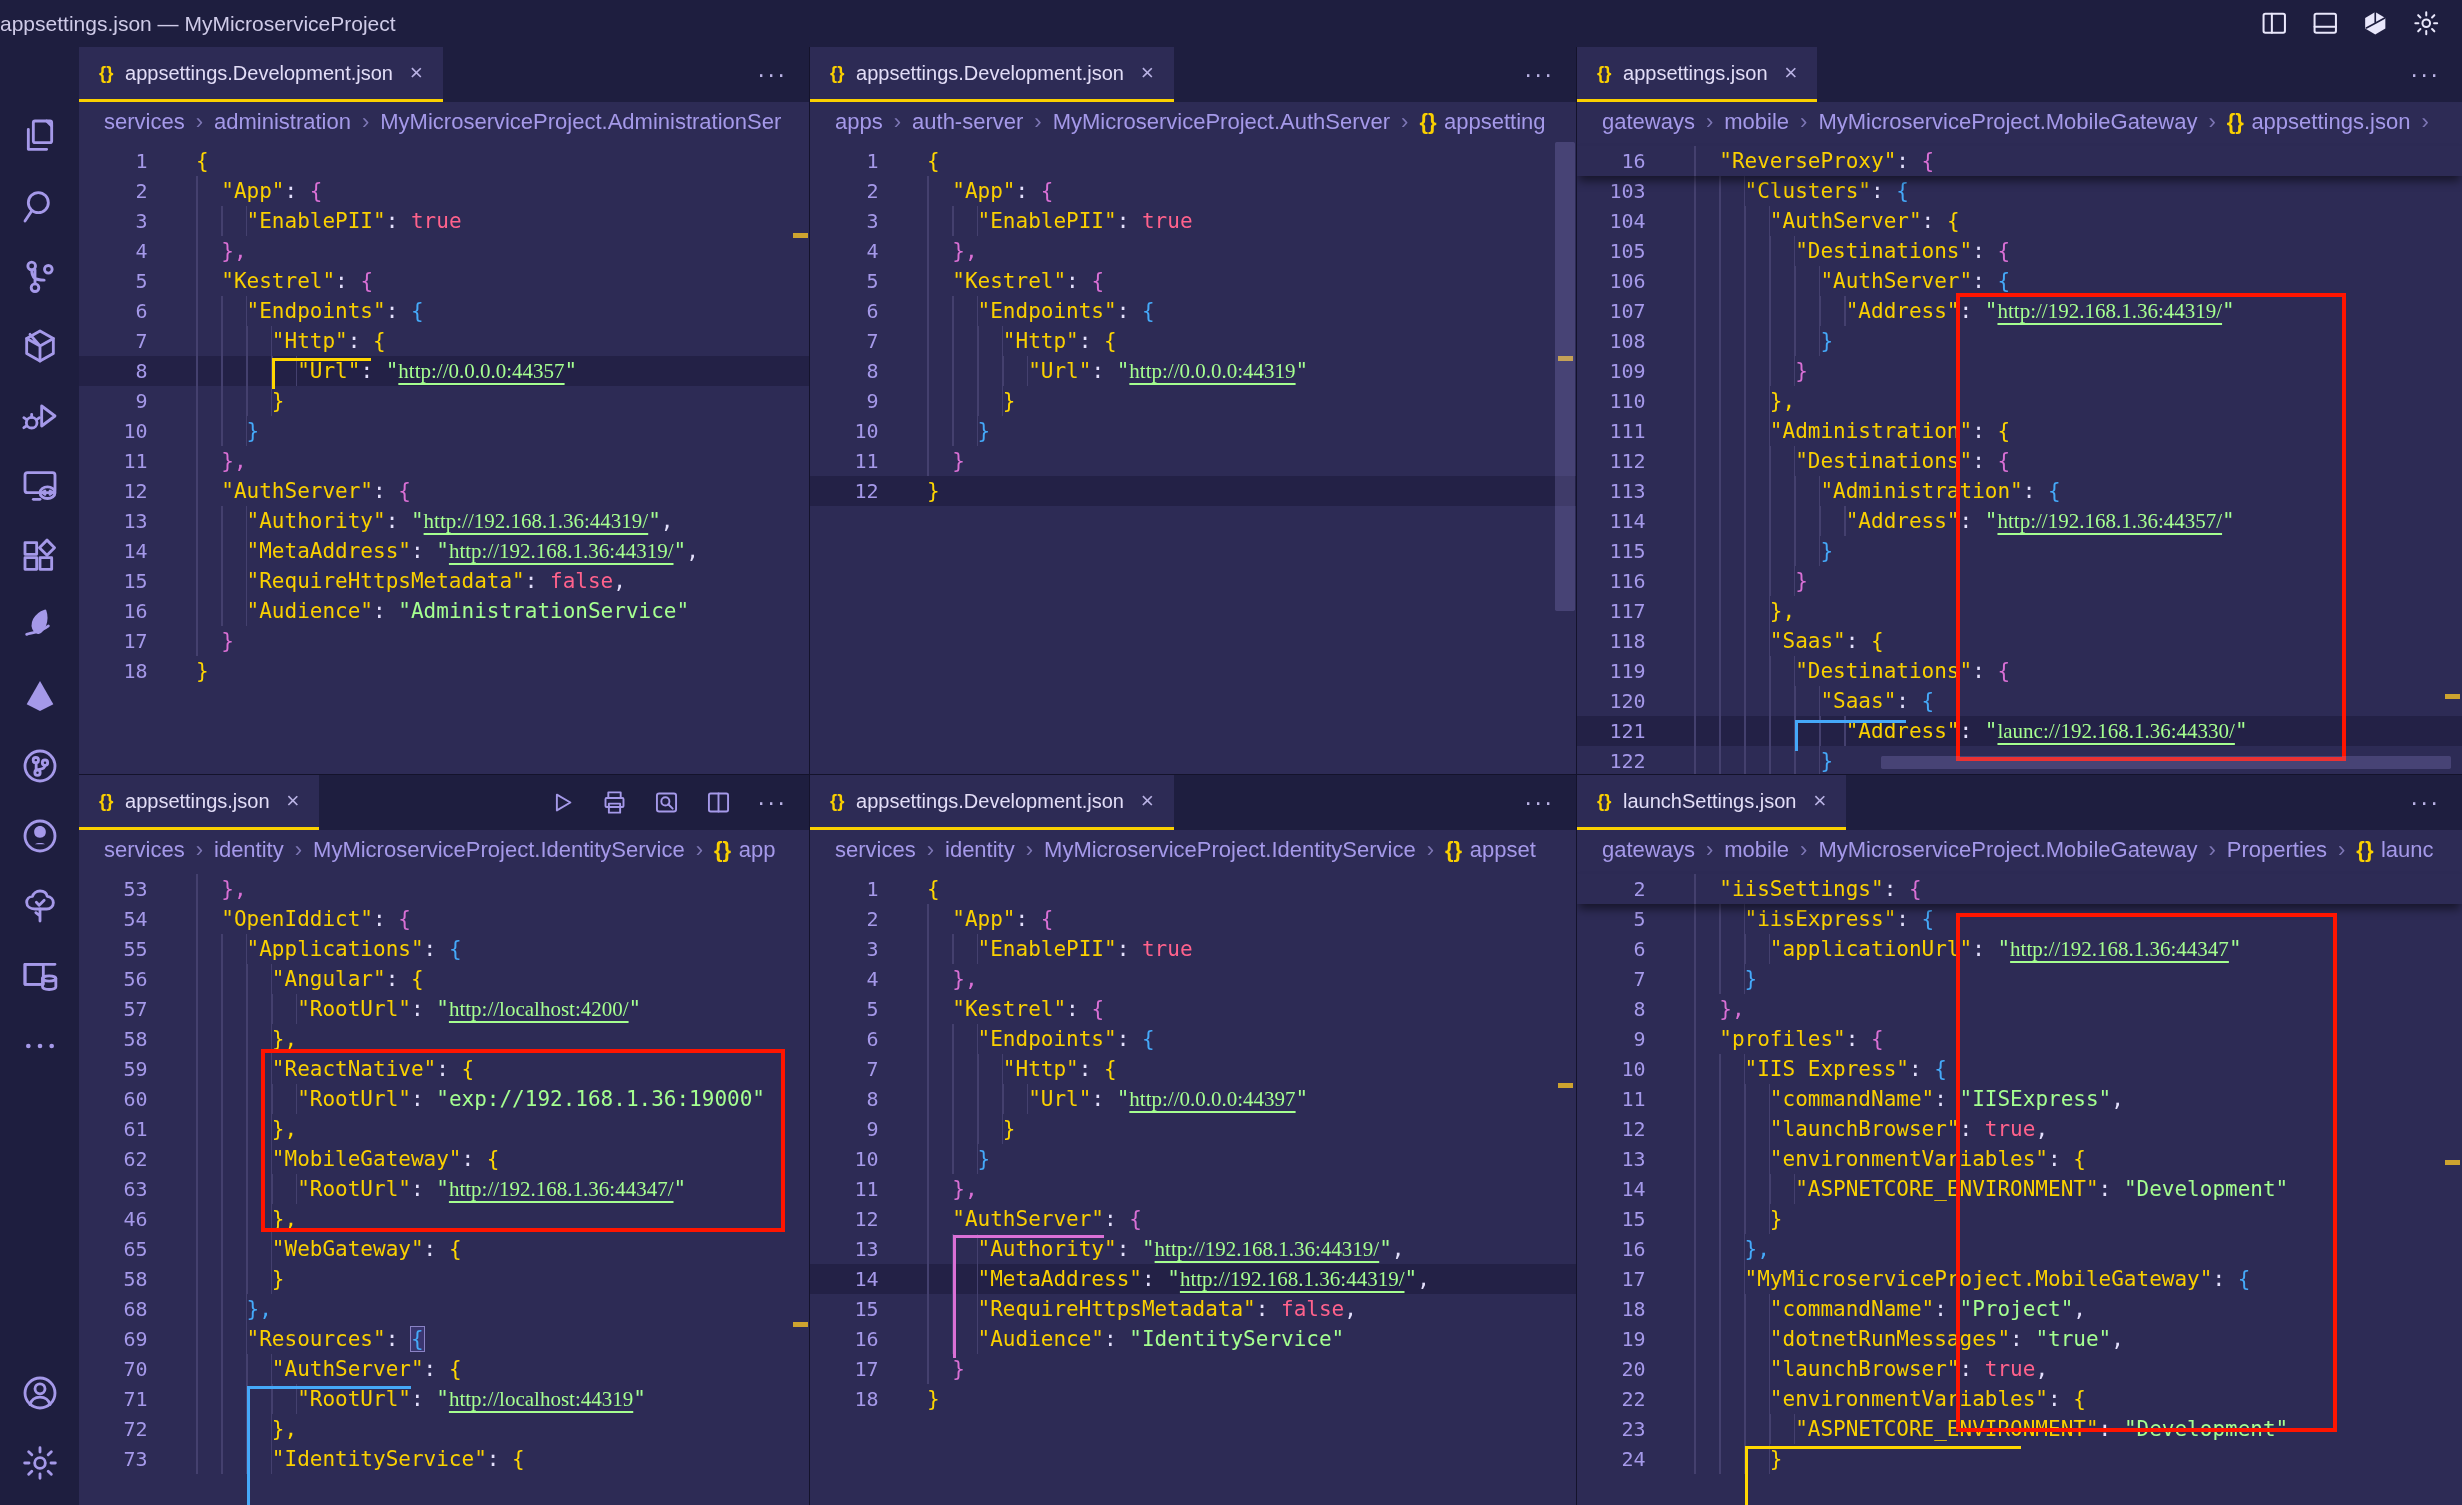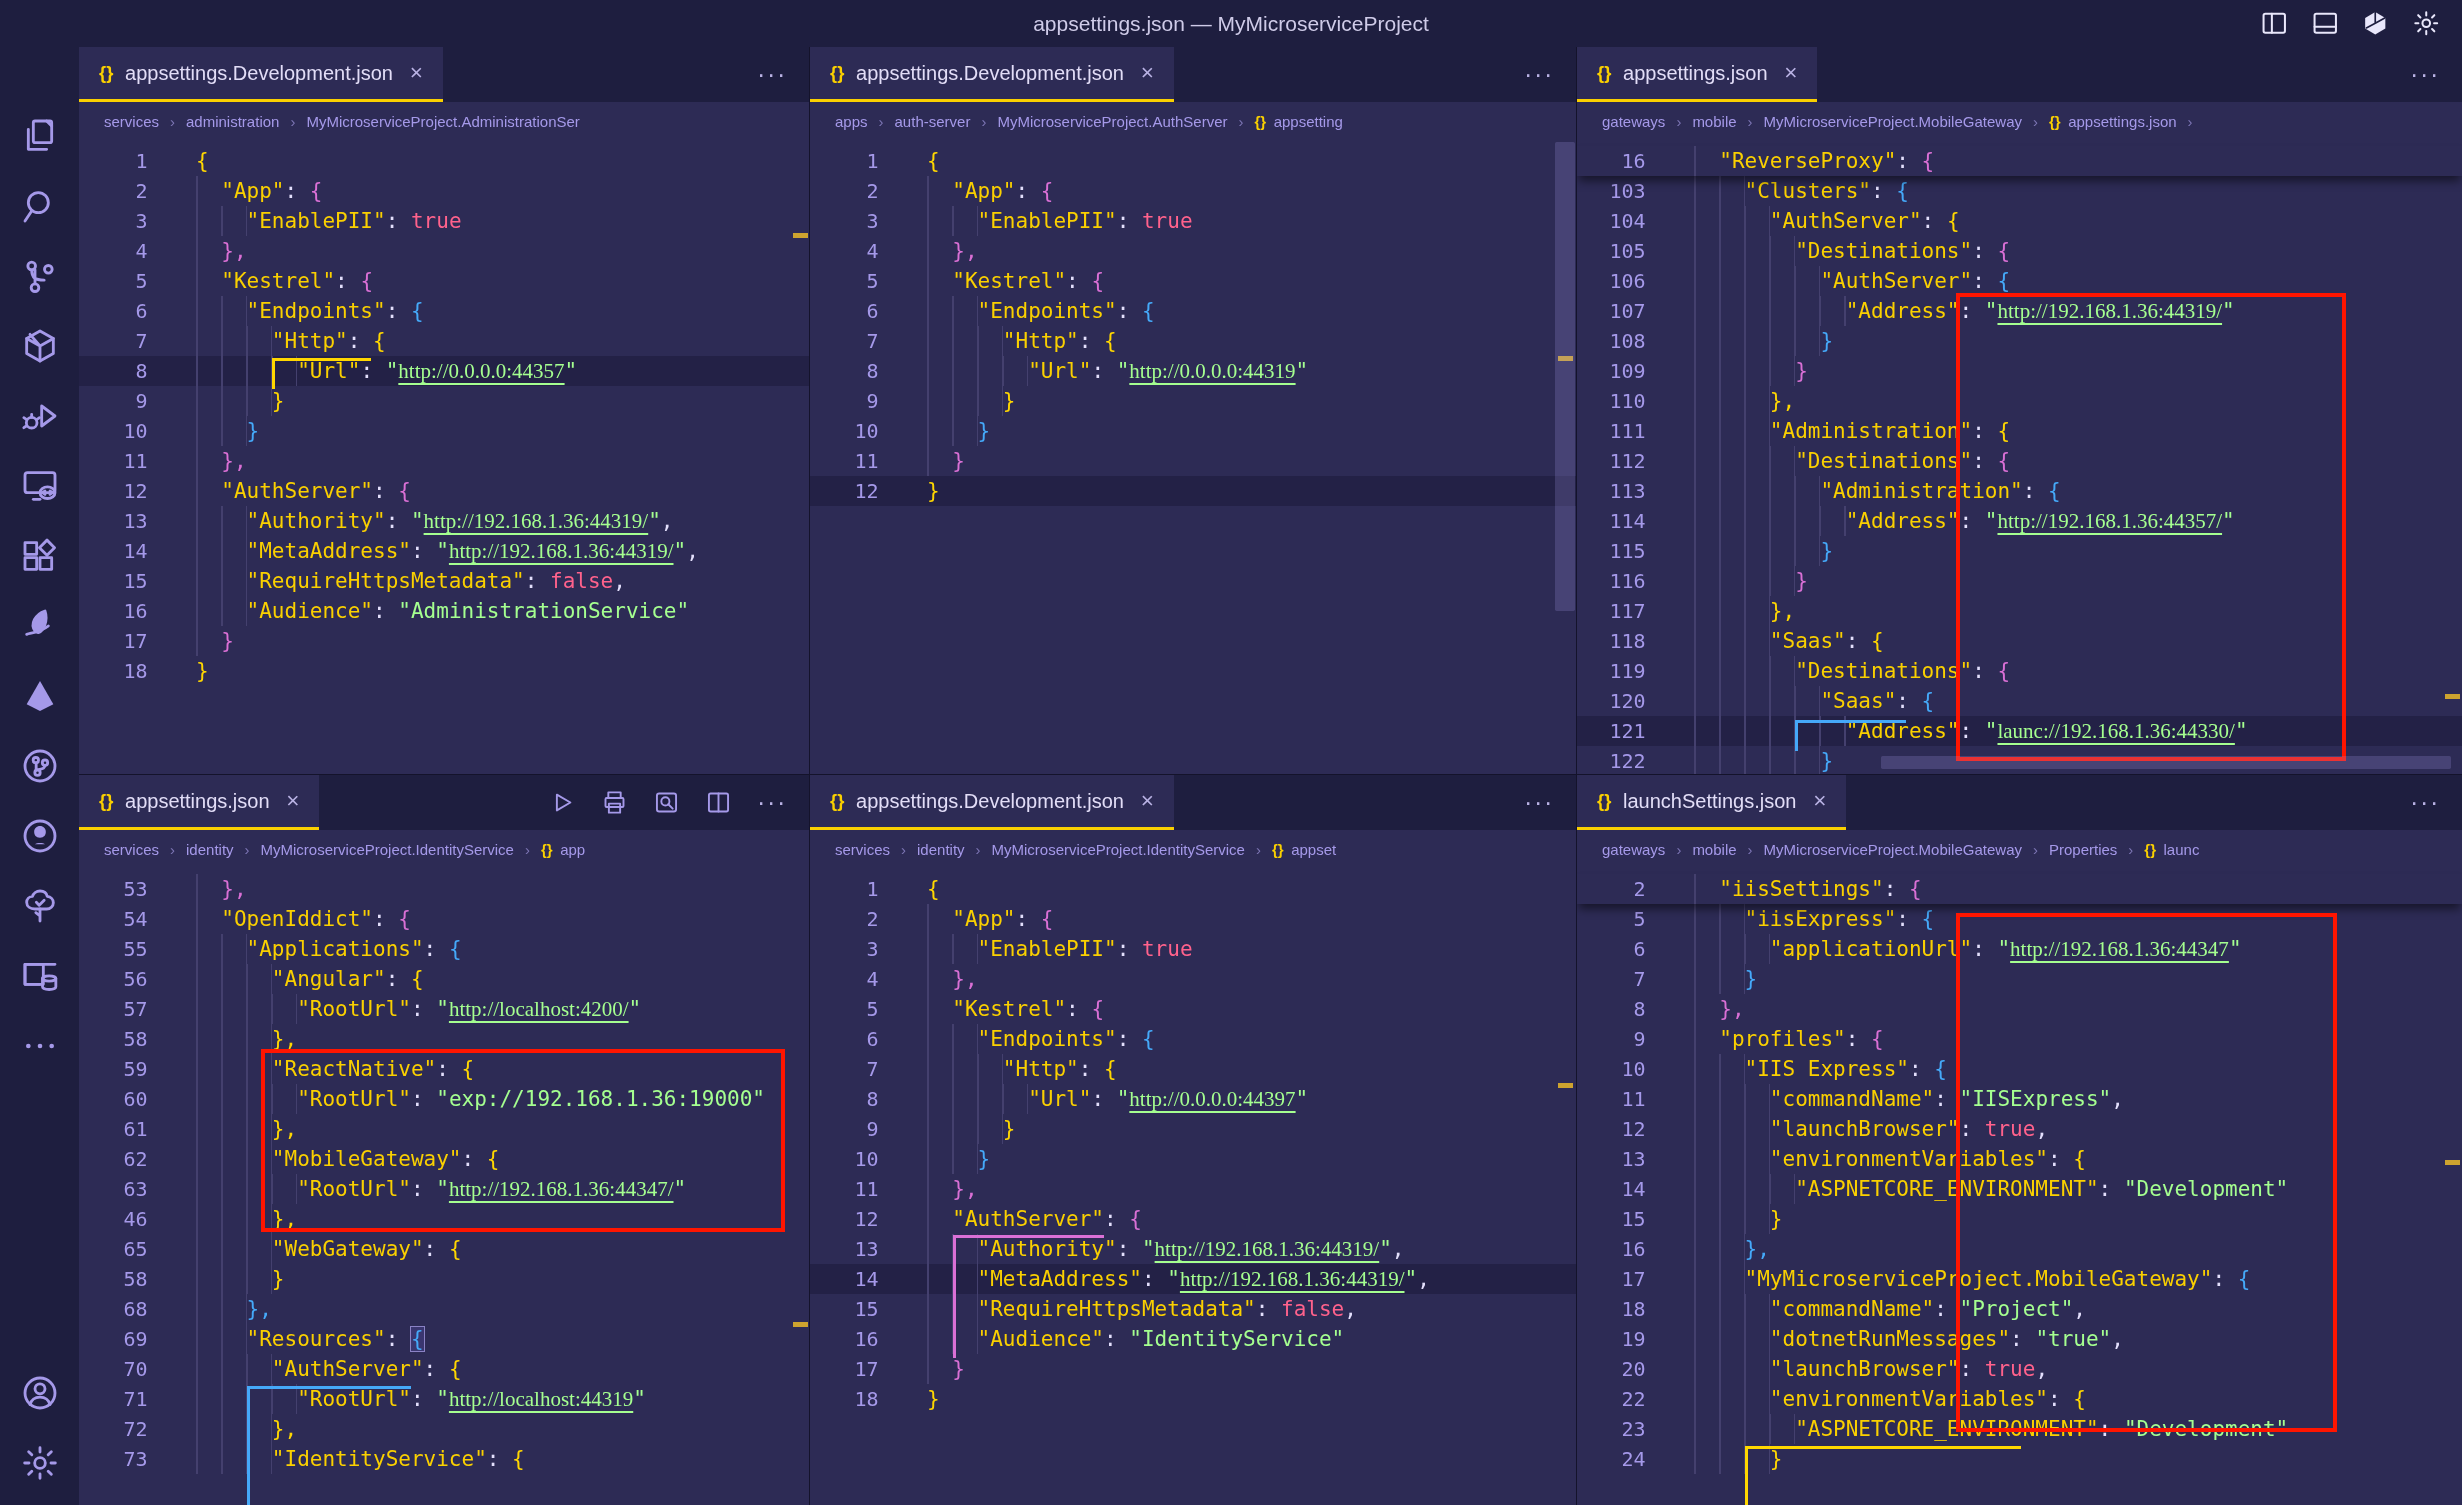--- a/index.html
+++ b/index.html
@@ -1,39 +1,39 @@
 <!DOCTYPE html>
 <html style="--bg: #2d2b55; --chrome: #1e1e3f; --accent: #fad000; --key: #fad000; --str: #a5ff90; --bool: #ff628c; --fg: #e3dffc; --b1: #ffd700; --b2: #da70d6; --b3: #45a9f9; --lnum: #a599e9; --crumb: #a599e9; --tabfg: #e2ddf7; --curline: #232146; --guide: #44406e; --annotation: #ff1500; --ruler: #cda32f; --icon: #a599e9; --scroll: rgba(165,153,233,0.22);font-size:13.4px"><head>
 <meta charset="utf-8">
 <style>
   html,body{margin:0;padding:0;background:#2d2b55;}
   body{width:2462px;height:1506px;overflow:hidden;position:relative;
        font-family:"Liberation Sans",sans-serif;-webkit-font-smoothing:antialiased;}
   .titlebar{height:47px;background:var(--chrome);display:flex;align-items:center;position:relative;}
-  .title{position:absolute;left:0;right:0;text-align:center;color:#cfcbe8;font-size:21px;}
+  .title{position:absolute;left:0;right:0;color:#cfcbe8;font-size:21px;}
   .titlebar-icons{margin-left:auto;display:flex;gap:22px;padding-right:22px;z-index:2;}
   .titlebar-icons .tbicon{width:28.5px;height:28.5px;color:#e9e7fb;}
   .tbicon svg{width:100%;height:100%;}
   .main{display:flex;height:1459px;}
   .activitybar{width:80px;background:var(--chrome);display:flex;flex-direction:column;align-items:center;padding-top:54px;box-sizing:border-box;}
   .abicon{width:70px;height:70px;display:flex;align-items:center;justify-content:center;color:var(--icon);flex:none;}
   .abicon svg{width:40px;height:40px;}
   .ab-bottom{margin-top:auto;display:flex;flex-direction:column;align-items:center;padding-bottom:8.4px;}
   .editor-grid{display:grid;grid-template-columns:731px 767px 885px;grid-template-rows:728px 731px;}
   .pane{display:flex;flex-direction:column;background:var(--bg);border-right:1.7px solid #14132b;border-bottom:1.7px solid #14132b;box-sizing:border-box;overflow:hidden;}
   .pane:nth-child(3n){border-right:none;}
   .tabbar{height:55px;background:var(--chrome);display:flex;align-items:stretch;flex:none;}
   .tab{background:var(--bg);border-bottom:3.4px solid var(--accent);padding:0 20px;display:flex;align-items:center;gap:11.7px;font-size:20px;color:var(--tabfg);cursor:pointer;}
   .tab-braces{color:var(--accent);font-size:18.4px;font-weight:bold;}
   .tab-close{color:#b9b2e4;font-size:22.6px;padding-left:5px;}
   .tab-actions{margin-left:auto;display:flex;align-items:center;gap:25px;padding:0 22px;color:var(--icon);}
   .tab-actions .act{width:27px;height:27px;color:var(--icon);}
   .tab-actions .act svg{width:100%;height:100%;}
   .tab-actions .more{font-size:25px;color:#b9b2e4;letter-spacing:1.7px;line-height:17px;}
-  .breadcrumb{height:39px;display:flex;align-items:center;padding-left:25px;color:var(--crumb);font-size:15px;background:var(--bg);white-space:nowrap;overflow:hidden;flex:none;}
+  .breadcrumb{height:39px;display:flex;align-items:center;padding-left:25px;color:var(--crumb);font-size:22px;background:var(--bg);white-space:nowrap;overflow:hidden;flex:none;}
   .crumb-seg{flex:none;cursor:pointer;}
   .crumb-sep{color:#7d76b5;padding:0 11px;flex:none;}
   .crumb-braces{color:var(--accent);font-weight:bold;padding-right:7.5px;}
   .code{position:relative;flex:1;background:var(--bg);overflow:hidden;padding-top:5px;
         font-family:"DejaVu Sans Mono","Liberation Mono",monospace;font-size:21px;line-height:30px;}
   .ln{display:flex;height:30px;white-space:pre;}
   .ln.cur{background:var(--curline);}
   .gut{width:92px;box-sizing:border-box;flex:none;text-align:right;padding-right:23.5px;color:var(--lnum);font-size:20px;}
   .txt{padding-left:25px;}
   .tok-k{color:var(--key);}

